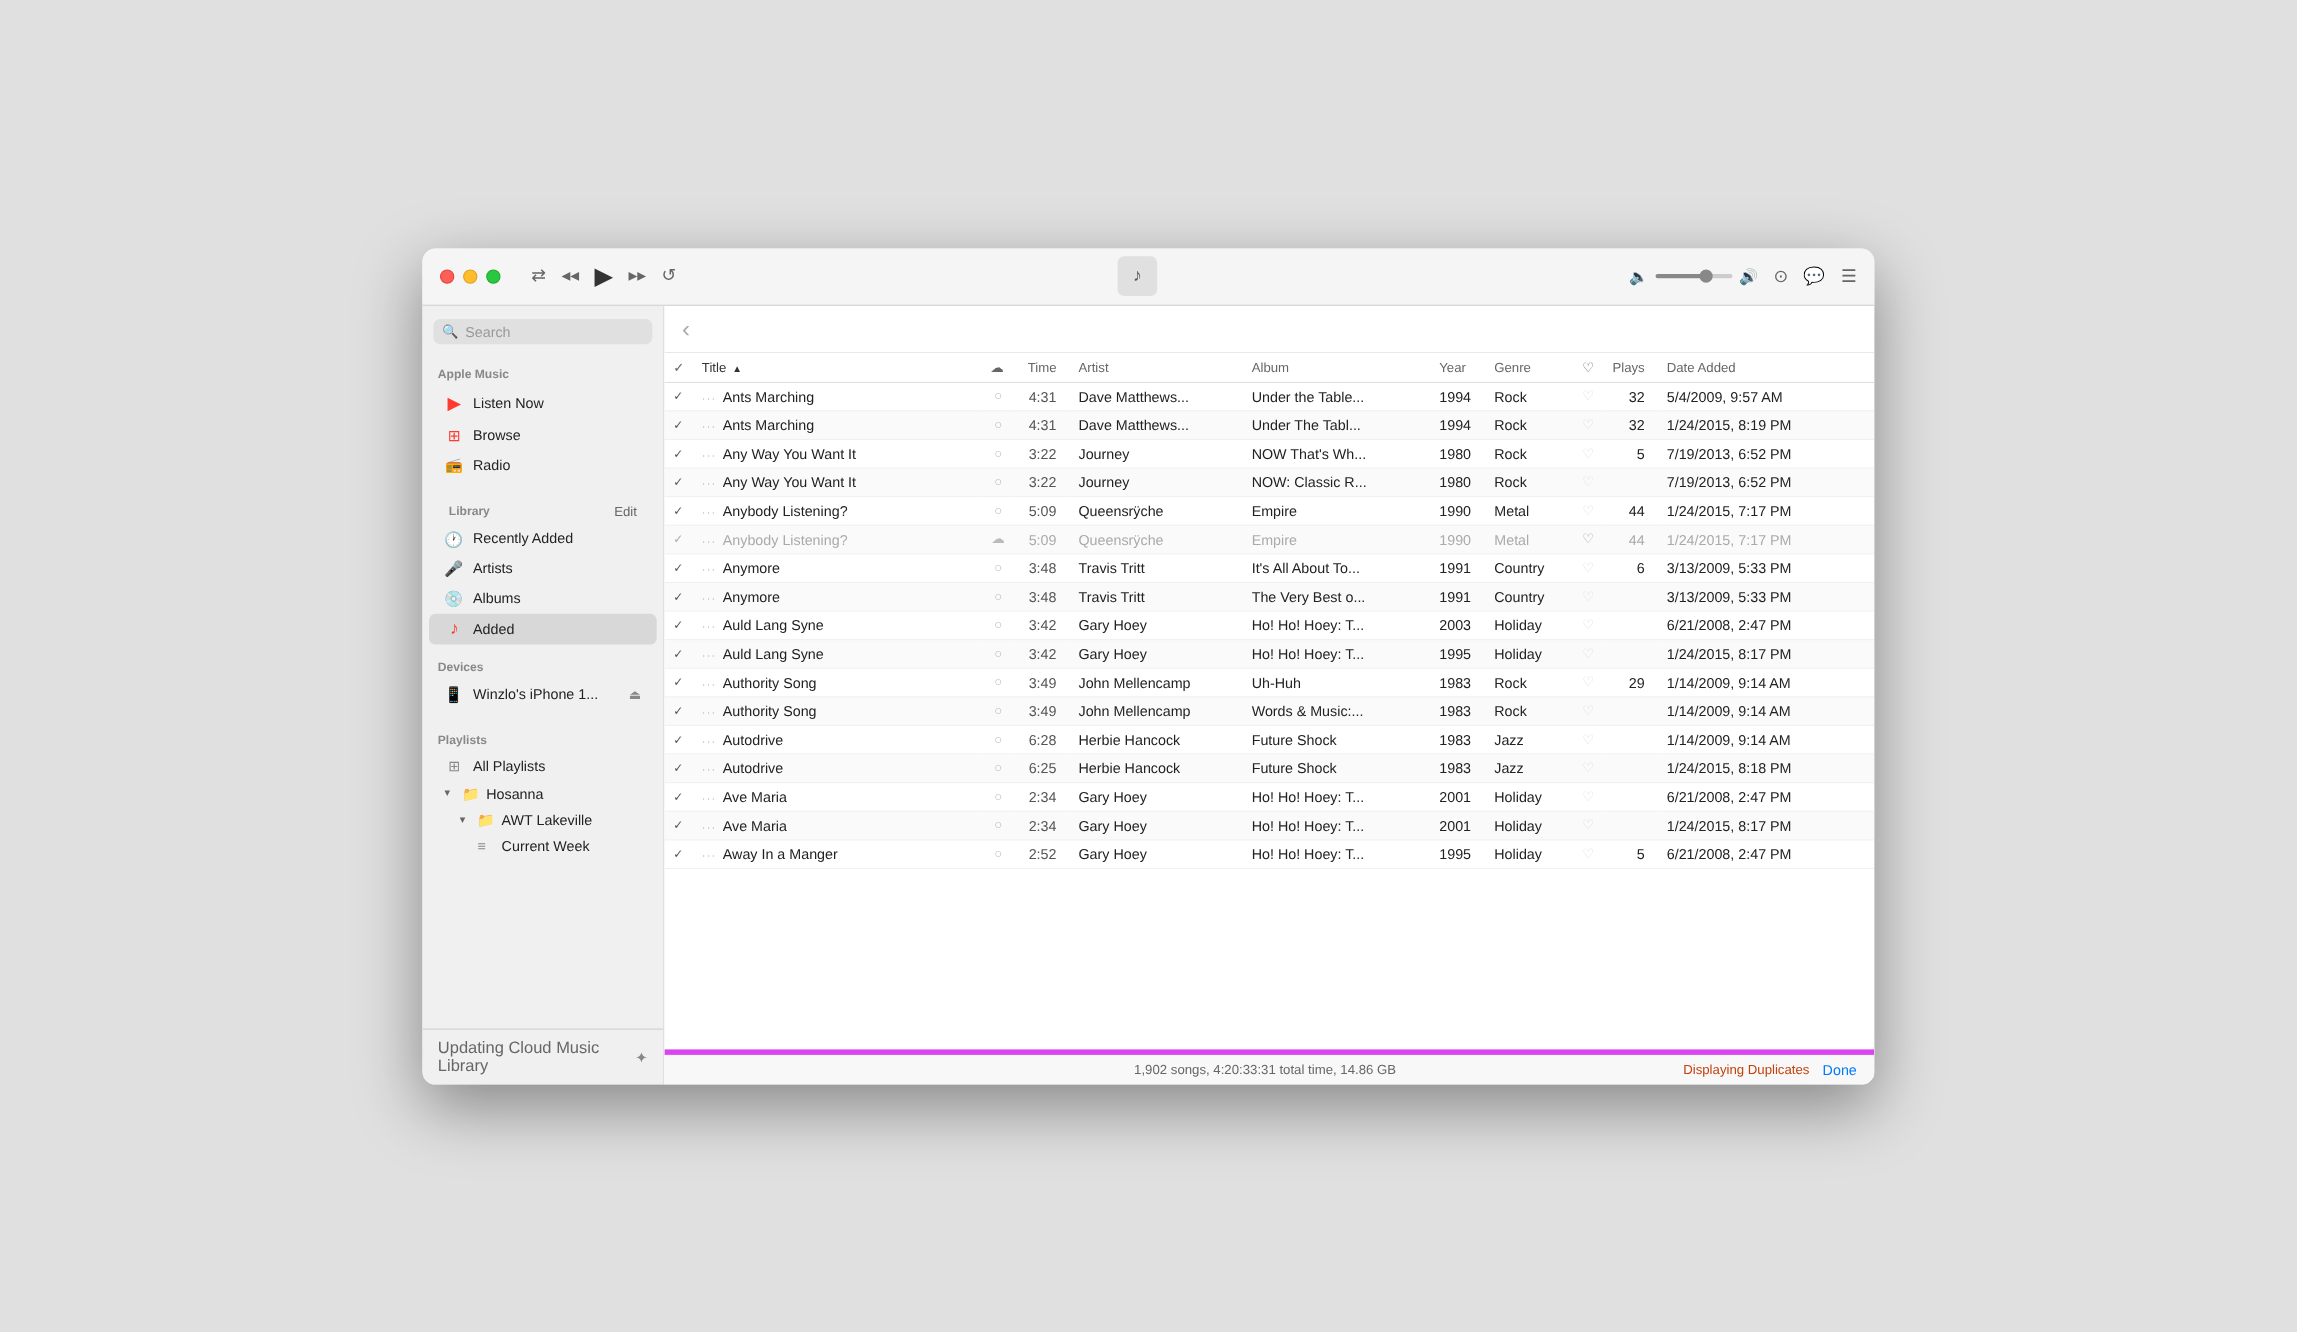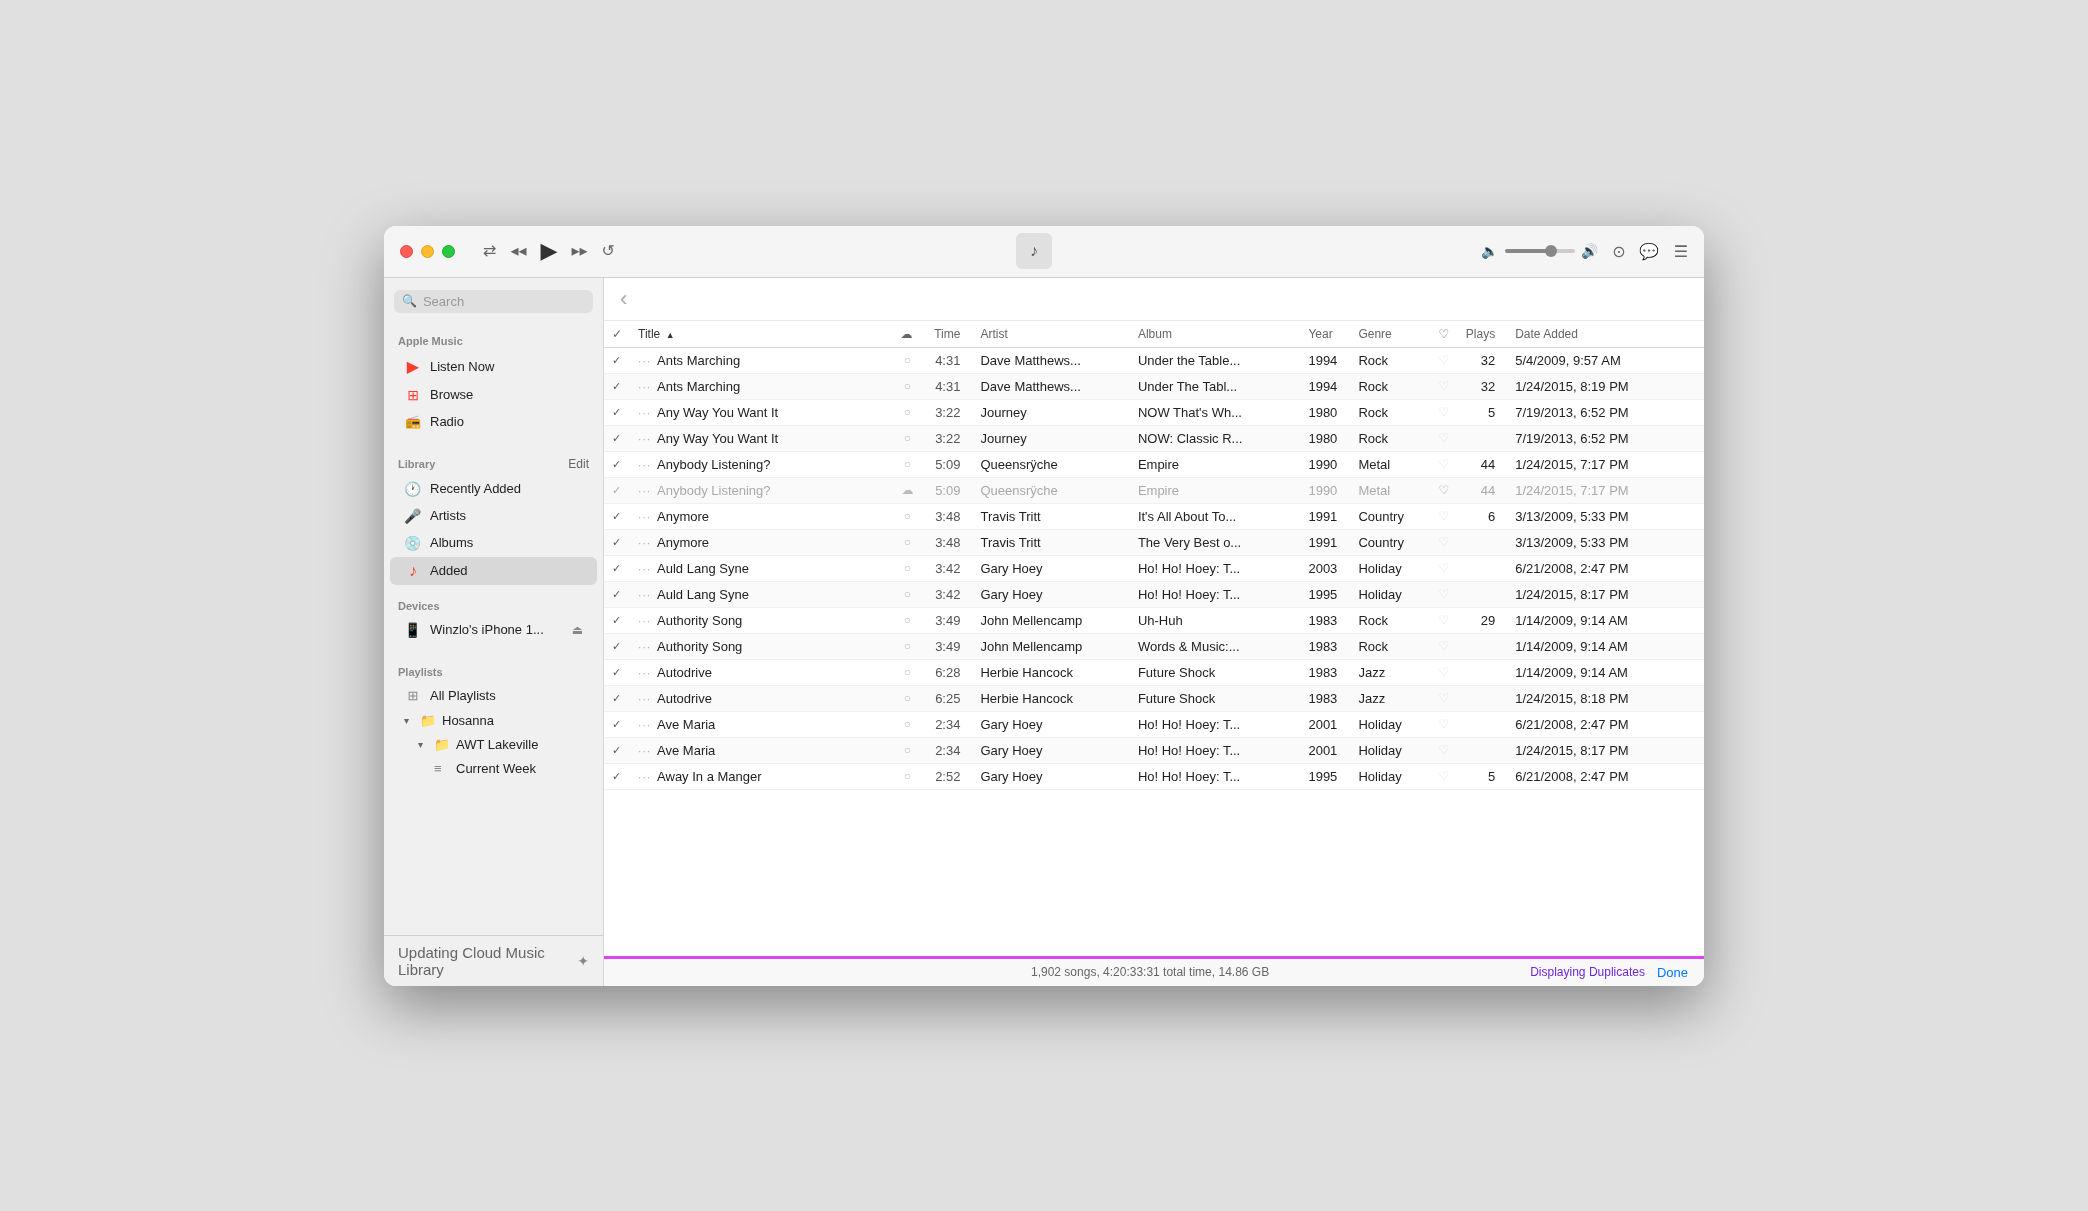--- a/index.html
+++ b/index.html
@@ -166,21 +166,21 @@
       margin: 1px 6px;
     }
     .sidebar-item.active { background: #d8d8d8; }
     .sidebar-item-icon { font-size: 14px; width: 18px; text-align: center; }
     .sidebar-item-label { font-size: 13px; color: #222; }
 
     .library-header {
       display: flex;
       align-items: center;
       justify-content: space-between;
-      padding: 6px 14px 4px;
+      padding: 6px 24px 4px;
       margin-top: 8px;
     }
     .library-label { font-size: 11px; font-weight: 600; color: #888; }
     .library-edit { font-size: 12px; color: #666; cursor: pointer; }
 
     .playlists-header {
       display: flex;
       align-items: center;
       padding: 6px 14px 4px;
       margin-top: 8px;
@@ -269,30 +269,30 @@
     tbody tr.alt { background: #fafafa; }
     tbody tr.grayed td { color: #aaa; }
     .check-cell { color: #555; font-size: 11px; width: 24px; }
     .time-cell { color: #555; text-align: right; padding-right: 12px; }
     .plays-cell { text-align: right; padding-right: 12px; }
     .heart-col { width: 24px; text-align: center; }
     td.heart-cell { text-align: center; color: #ddd; font-size: 12px; }
 
     .status-bar {
       padding: 6px 16px;
-      border-top: 3px solid #d946ef;
+      border-top: 5px solid #d946ef;
       display: flex;
       align-items: center;
       justify-content: space-between;
       background: #f8f8f8;
       flex-shrink: 0;
     }
     .status-text { font-size: 12px; color: #666; flex: 1; text-align: center; }
     .status-right { display: flex; align-items: center; gap: 12px; }
-    .displaying-duplicates { font-size: 12px; color: #6d28d9; font-weight: 500; }
+    .displaying-duplicates { font-size: 12px; color: #c2410c; font-weight: 500; }
     .done-btn { font-size: 13px; color: #007aff; cursor: pointer; font-weight: 500; }
   </style>
 </head>
 <body>
 
 <div class="window">
 
   <div class="titlebar">
     <div class="traffic-lights">
       <div class="traffic-light tl-close"></div>

